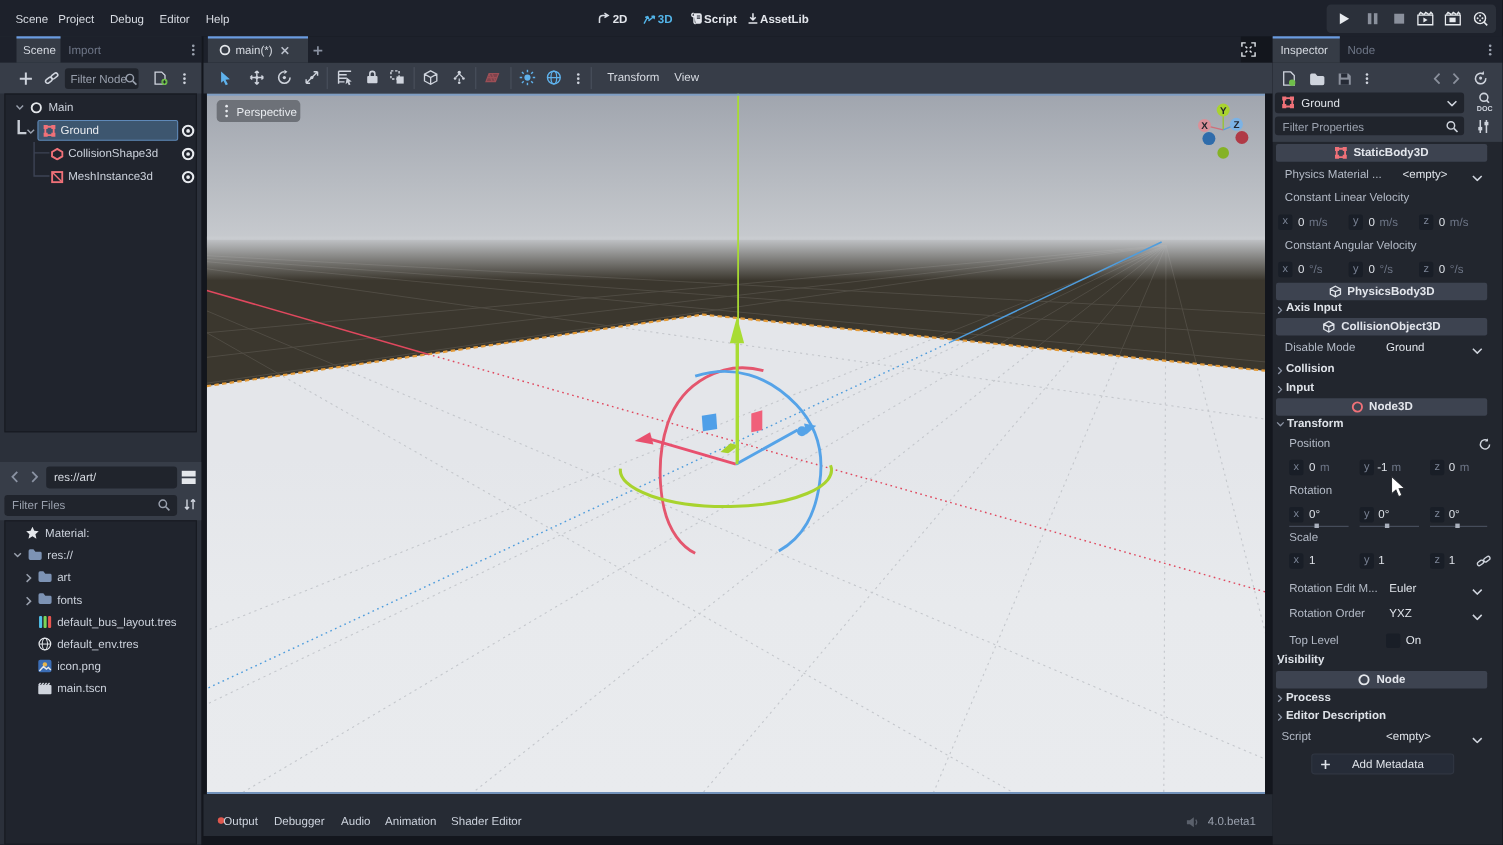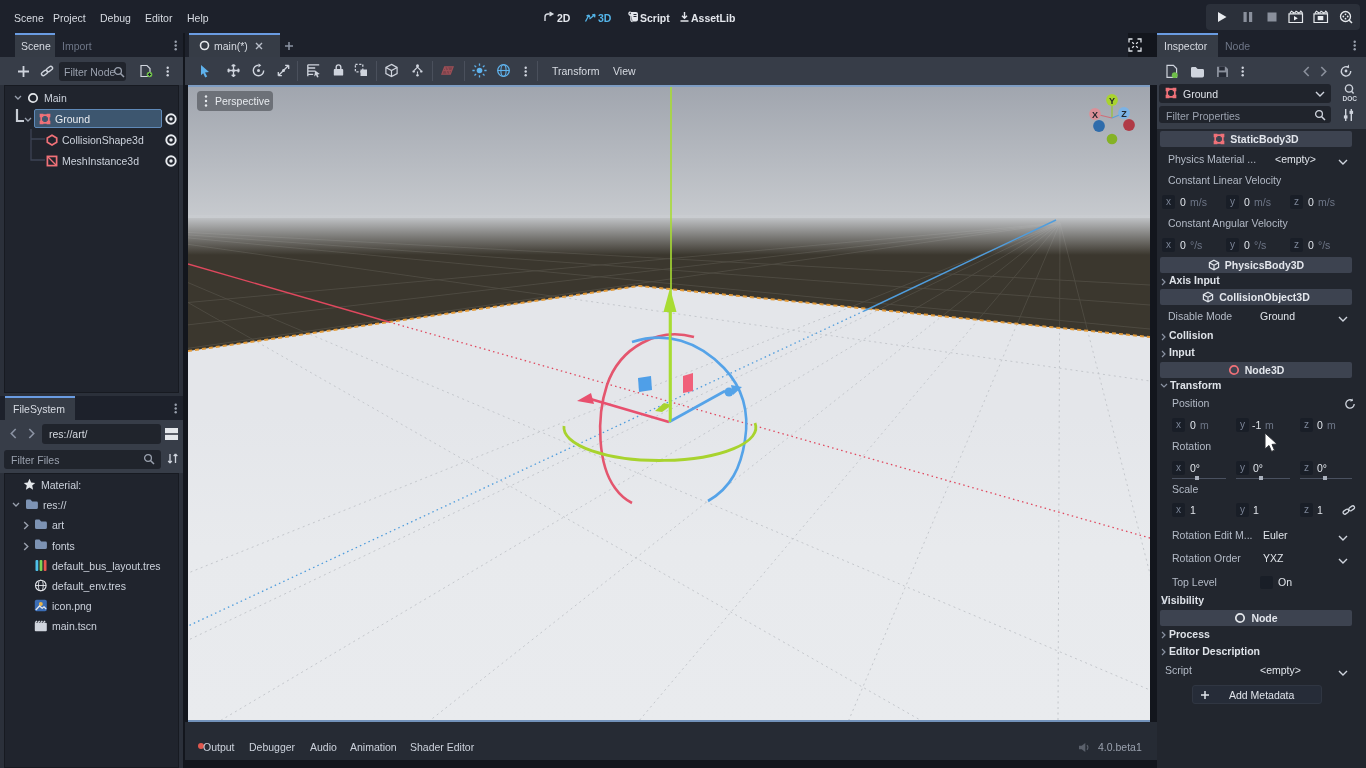--- a/index.html
+++ b/index.html
@@ -159,29 +159,20 @@
     <svg class="abs" style="left:159px;top:48px" width="14" height="12">
         <circle cx="7" cy="6" r="4.7" stroke="#e8ebef" stroke-width="1.9" fill="none"></circle>
         <circle cx="7" cy="6" r="1.7" fill="#e8ebef"></circle>
       </svg>
     <svg class="abs" style="left:159px;top:69px" width="14" height="12">
         <circle cx="7" cy="6" r="4.7" stroke="#e8ebef" stroke-width="1.9" fill="none"></circle>
         <circle cx="7" cy="6" r="1.7" fill="#e8ebef"></circle>
       </svg>
   </div>
 
-  <div class="abs" style="left:0;top:363px;width:183px;height:24px;background:#1d212b;">
-    <div class="abs" style="left:5px;top:0;width:70px;height:24px;background:#363c46;border-top:2px solid #6a9ce2;"></div>
-    <div class="abs" style="left:13px;top:7px;color:#d7dbe2;">FileSystem</div>
-    <svg class="abs" style="left:174px;top:7px" width="4" height="11">
-        <circle cx="1.7" cy="1.7" r="1.2" fill="#9aa1ae"></circle>
-        <circle cx="1.7" cy="5.5" r="1.2" fill="#9aa1ae"></circle>
-        <circle cx="1.7" cy="9.3" r="1.2" fill="#9aa1ae"></circle>
-      </svg>
-  </div>
 
   <div class="abs" style="left:0;top:387px;width:183px;height:53px;background:#373d48;"></div>
   <svg class="abs" style="left:10px;top:395px" width="7" height="11">
       <path d="M5.7 1 L1.3 5.5 L5.7 10" stroke="#8b93a3" stroke-width="1.6" fill="none"></path>
     </svg>
   <svg class="abs" style="left:28px;top:395px" width="7" height="11">
       <path d="M1.3 1 L5.7 5.5 L1.3 10" stroke="#8b93a3" stroke-width="1.6" fill="none"></path>
     </svg>
   <div class="abs" style="left:42px;top:391px;width:119px;height:20px;background:#20242c;border-radius:3px;">
     <span class="abs" style="left:7px;top:4px;color:#d7dbe2;">res://art/</span>

